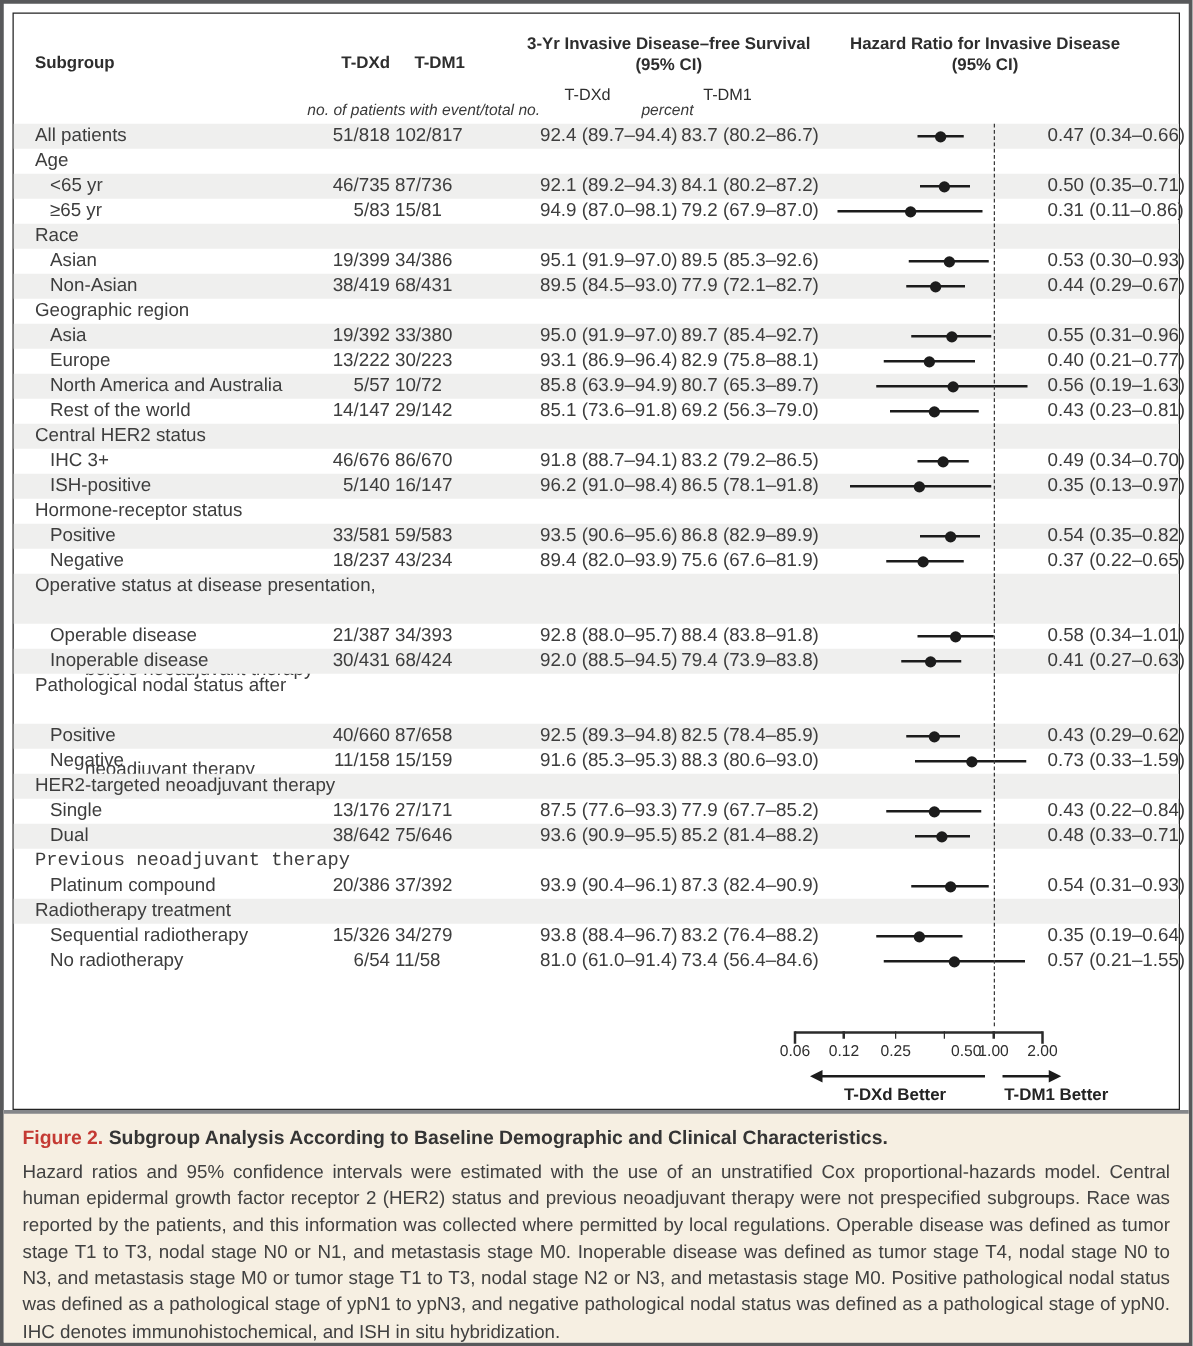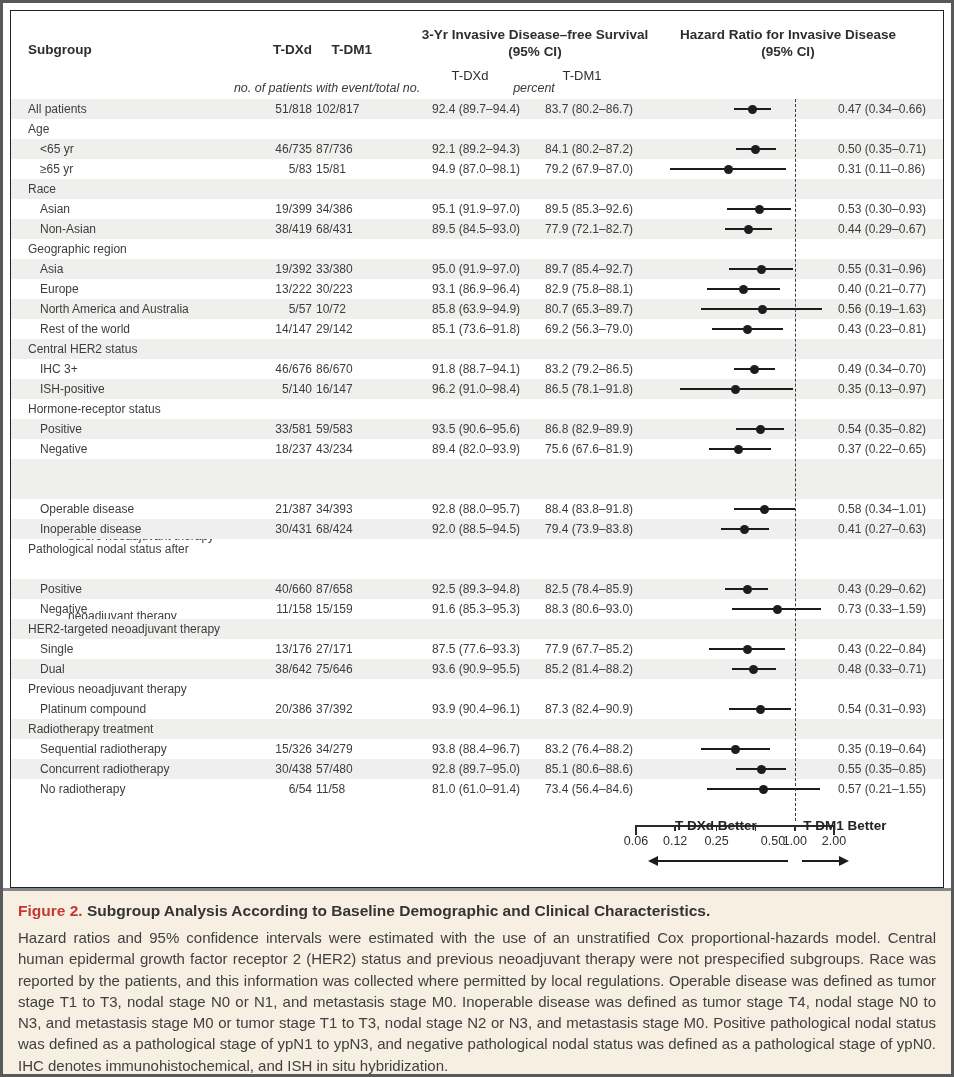--- a/index.html
+++ b/index.html
@@ -23,21 +23,21 @@
     position:absolute;left:10px;top:10px;width:934px;height:878px;
     border:1px solid #232323;box-sizing:border-box;background:#fff;
   }
   .hdr{position:absolute;font-weight:bold;font-size:13.5px;color:#2e2e2e;white-space:nowrap;}
   .hdr2{position:absolute;font-weight:bold;font-size:13.5px;color:#2e2e2e;text-align:center;line-height:17px;}
   .subhdr{position:absolute;font-size:13px;color:#2e2e2e;text-align:center;}
   .note{position:absolute;font-size:12.5px;font-style:italic;color:#3a3a3a;text-align:center;white-space:nowrap;}
   .right-align{text-align:right;}
   
   .rows{position:absolute;left:0;top:88px;width:932px;}
-  .row{position:relative;height:20px;font-size:12px;line-height:20px;color:var(--text);}
+  .row{position:relative;height:20px;font-size:15px;line-height:20px;color:var(--text);}
   .row.tall{height:40px;}
   .row.shaded{background:var(--row-shade);}
   .lab{position:absolute;left:0;top:0;white-space:nowrap;line-height:20px;}
   .lab2{position:absolute;left:0;top:19px;white-space:nowrap;line-height:20px;margin-top:48px;}
   .cell{position:absolute;top:0;white-space:nowrap;line-height:20px;}
   .ev1{left:229px;width:72px;text-align:right;}
   .ev2{left:305px;width:56px;text-align:left;}
   .s1{left:421px;}
   .s2{left:534px;}
   .hrv{left:827px;}
@@ -45,21 +45,21 @@
   .dot{position:absolute;top:5.5px;width:9px;height:9px;border-radius:50%;background:var(--ink);}
   .refline{position:absolute;top:88px;height:722px;width:0;border-left:1px dashed #3a3a3a;z-index:3;}
   
   .axis-line{position:absolute;top:814px;height:1.5px;background:#2b2b2b;}
   .tick{position:absolute;top:814px;width:1.5px;background:#2b2b2b;}
   .tick-label{position:absolute;top:823px;width:44px;text-align:center;font-size:12.5px;color:#2e2e2e;}
   .arrow-line{position:absolute;top:849px;height:2px;background:var(--ink);}
   .arrow-head{position:absolute;top:844.5px;width:0;height:0;border-top:5.5px solid transparent;border-bottom:5.5px solid transparent;}
   .arrow-head.left{border-right:10px solid var(--ink);}
   .arrow-head.right{border-left:10px solid var(--ink);}
-  .dir-label{position:absolute;top:807px;font-weight:bold;font-size:13.5px;color:#242424;text-align:center;}
+  .dir-label{position:absolute;top:857px;font-weight:bold;font-size:13.5px;color:#242424;text-align:center;}
   
   .caption-panel{
     position:absolute;left:3px;top:888px;width:948px;height:186px;box-sizing:border-box;
     background:var(--caption-bg);border-top:3px solid var(--divider);
     padding:11px 15px 0 15px;
   }
   .caption-title{font-size:15.5px;font-weight:bold;color:#343434;margin-bottom:7px;}
   .caption-title .fig-label{color:var(--accent-red);}
   .caption-body{font-size:15px;line-height:21.3px;color:#414141;text-align:justify;}
 </style>
@@ -70,21 +70,21 @@
 
 <div class="plot-panel">
 
   <div class="hdr" style="left:17px;top:31px;">Subgroup</div>
   <div class="hdr right-align" style="left:229px;top:31px;width:72px;">T-DXd</div>
   <div class="hdr right-align" style="left:305px;top:31px;width:56px;">T-DM1</div>
   <div class="hdr2" style="left:404px;top:15px;width:240px;">3-Yr Invasive Disease–free Survival (95% CI)</div>
   <div class="hdr2" style="left:657px;top:15px;width:240px;">Hazard Ratio for Invasive Disease (95% CI)</div>
   <div class="subhdr" style="left:409px;top:57px;width:100px;">T-DXd</div>
   <div class="subhdr" style="left:521px;top:57px;width:100px;">T-DM1</div>
-  <div class="note" style="left:156px;top:70px;width:320px;">no. of patients with event/total no.</div>
+  <div class="note" style="left:168px;top:70px;width:320px;">no. of patients with event/total no.</div>
   <div class="note" style="left:473px;top:70px;width:100px;">percent</div>
 
   <div class="rows">
       <div class="row shaded">
         <div class="lab" style="padding-left: 17px;">All patients</div>
         <div class="cell ev1">51/818</div>
         <div class="cell ev2">102/817</div>
         <div class="cell s1">92.4 (89.7–94.4)</div>
         <div class="cell s2">83.7 (80.2–86.7)</div>
         <div class="cell hrv">0.47 (0.34–0.66)</div>
@@ -220,20 +220,21 @@
         <div class="lab" style="padding-left: 29px;">Negative</div>
         <div class="cell ev1">18/237</div>
         <div class="cell ev2">43/234</div>
         <div class="cell s1">89.4 (82.0–93.9)</div>
         <div class="cell s2">75.6 (67.6–81.9)</div>
         <div class="cell hrv">0.37 (0.22–0.65)</div>
         <div class="ci" style="left: 698.365px; width: 61.1717px;"></div>
         <div class="dot" style="left: 723.22px;"></div>
       </div>
       <div class="row shaded tall">
+        <div class="lab" style="padding-left: 17px;">Operative status at disease presentation,</div>
         <div class="lab2" style="padding-left: 57px;">before neoadjuvant therapy</div>
       </div>
       <div class="row">
         <div class="lab" style="padding-left: 29px;">Operable disease</div>
         <div class="cell ev1">21/387</div>
         <div class="cell ev2">34/393</div>
         <div class="cell s1">92.8 (88.0–95.7)</div>
         <div class="cell s2">88.4 (83.8–91.8)</div>
         <div class="cell hrv">0.58 (0.34–1.01)</div>
         <div class="ci" style="left: 722.945px; width: 61.4775px;"></div>
@@ -290,21 +291,21 @@
         <div class="lab" style="padding-left: 29px;">Dual</div>
         <div class="cell ev1">38/642</div>
         <div class="cell ev2">75/646</div>
         <div class="cell s1">93.6 (90.9–95.5)</div>
         <div class="cell s2">85.2 (81.4–88.2)</div>
         <div class="cell hrv">0.48 (0.33–0.71)</div>
         <div class="ci" style="left: 721.26px; width: 43.2624px;"></div>
         <div class="dot" style="left: 737.917px;"></div>
       </div>
       <div class="row">
-        <div class="lab" style="padding-left: 17px;">Previous neoadjuvant therapy</div>
+        <div class="lab" style="padding-left: 17px; font-family: Liberation Mono, monospace;">Previous neoadjuvant therapy</div>
       </div>
       <div class="row">
         <div class="lab" style="padding-left: 29px;">Platinum compound</div>
         <div class="cell ev1">20/386</div>
         <div class="cell ev2">37/392</div>
         <div class="cell s1">93.9 (90.4–96.1)</div>
         <div class="cell s2">87.3 (82.4–90.9)</div>
         <div class="cell hrv">0.54 (0.31–0.93)</div>
         <div class="ci" style="left: 717.729px; width: 62.0338px;"></div>
         <div class="dot" style="left: 744.568px;"></div>
@@ -314,30 +315,20 @@
       </div>
       <div class="row">
         <div class="lab" style="padding-left: 29px;">Sequential radiotherapy</div>
         <div class="cell ev1">15/326</div>
         <div class="cell ev2">34/279</div>
         <div class="cell s1">93.8 (88.4–96.7)</div>
         <div class="cell s2">83.2 (76.4–88.2)</div>
         <div class="cell hrv">0.35 (0.19–0.64)</div>
         <div class="ci" style="left: 690.087px; width: 68.5744px;"></div>
         <div class="dot" style="left: 720.082px;"></div>
-      </div>
-      <div class="row shaded">
-        <div class="lab" style="padding-left: 29px;">Concurrent radiotherapy</div>
-        <div class="cell ev1">30/438</div>
-        <div class="cell ev2">57/480</div>
-        <div class="cell s1">92.8 (89.7–95.0)</div>
-        <div class="cell s2">85.1 (80.6–88.6)</div>
-        <div class="cell hrv">0.55 (0.35–0.85)</div>
-        <div class="ci" style="left: 724.582px; width: 50.1021px;"></div>
-        <div class="dot" style="left: 745.604px;"></div>
       </div>
       <div class="row">
         <div class="lab" style="padding-left: 29px;">No radiotherapy</div>
         <div class="cell ev1">6/54</div>
         <div class="cell ev2">11/58</div>
         <div class="cell s1">81.0 (61.0–91.4)</div>
         <div class="cell s2">73.4 (56.4–84.6)</div>
         <div class="cell hrv">0.57 (0.21–1.55)</div>
         <div class="ci" style="left: 695.738px; width: 112.869px;"></div>
         <div class="dot" style="left: 747.621px;"></div>

